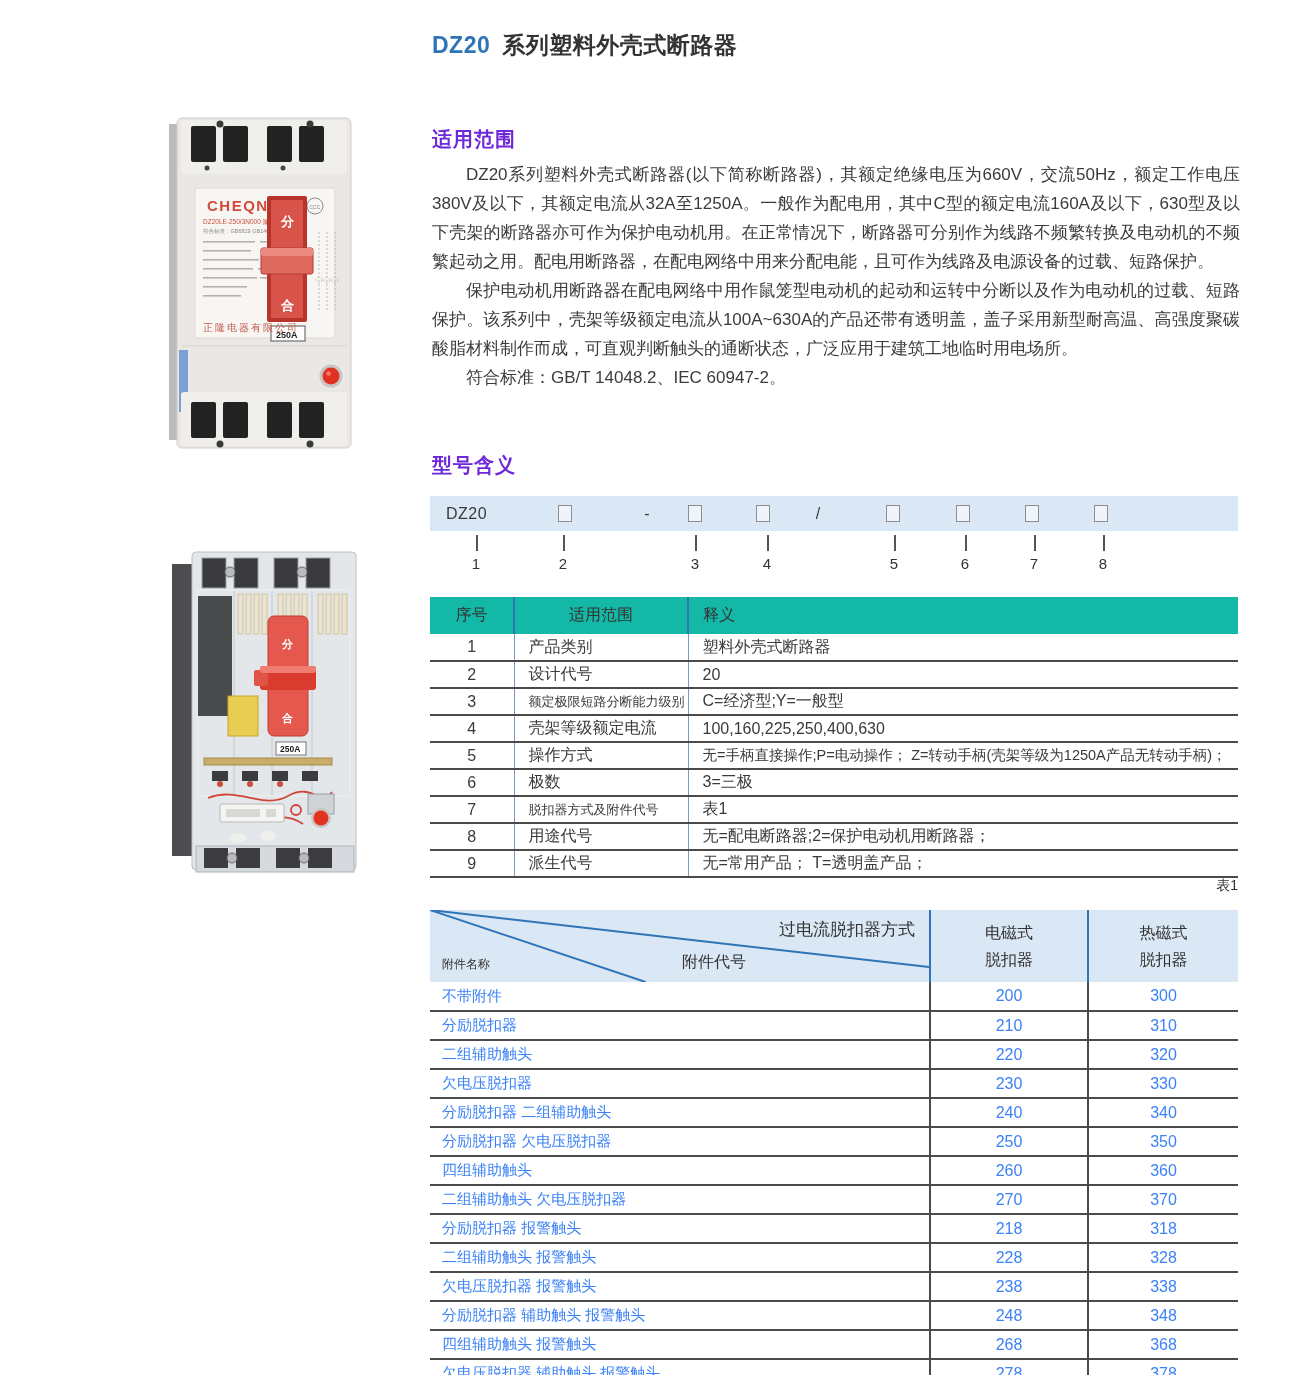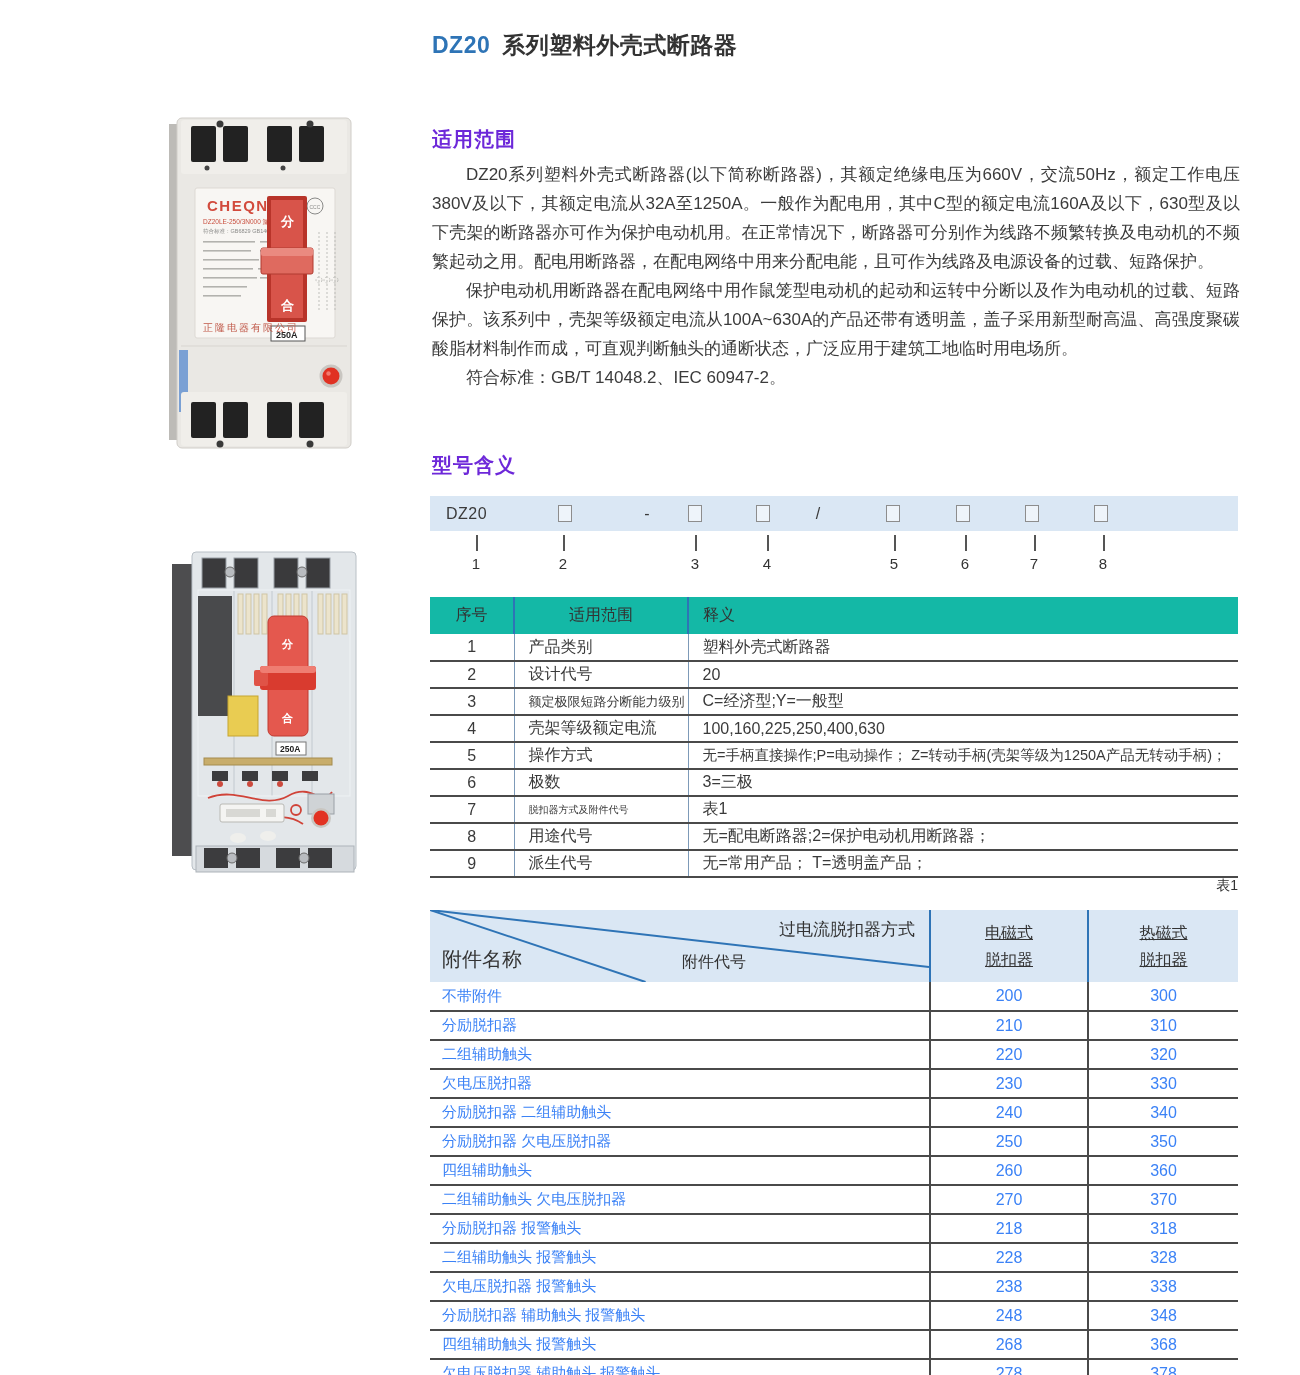--- a/index.html
+++ b/index.html
@@ -40,25 +40,25 @@
   .tableA td:nth-child(2) { text-align:left; padding-left:14px; }
   .tableA td + td { border-left:1.5px solid #7d9ab8; }
   .tableA tbody tr td { border-top:2px solid #4a4a4a; }
   .tableA tbody tr:first-of-type td { border-top:none; }
   .tableA tbody tr:last-of-type td { border-bottom:2px solid #4a4a4a; }
 
   .tab1 { left:430px; top:877px; width:808px; text-align:right; font-size:14px; color:#333; }
 
   .tableB { left:430px; top:910px; width:808px; }
   .tableB th { background:#dae7f4; height:72px; font-weight:normal; font-size:16px; color:#333; vertical-align:middle; }
-  .tableB th + th { border-left:2px solid #2e74b6;text-decoration:underline; }
+  .tableB th + th { border-left:2px solid #2e74b6; }
   .corner { position:relative; }
   .corner svg { position:absolute; left:0; top:0; width:100%; height:100%; }
   .corner .c-top  { position:absolute; top:8px;  right:14px; font-size:17px; }
-  .corner .c-left { position:absolute; bottom:9px; left:12px; font-size:20px; }
+  .corner .c-left { position:absolute; bottom:9px; left:12px; font-size:12px; }
   .corner .c-mid  { position:absolute; bottom:9px; left:252px; font-size:16px; }
   .colh div { text-align:center; line-height:27px; }
   .tableB td { height:29px; font-size:15px; color:#3b82f6; }
   .tableB td:first-child { padding-left:12px; }
   .tableB td + td { border-left:2px solid #4a4a4a; text-align:center; font-size:16px; }
   .tableB tbody tr td { border-top:2px solid #4a4a4a; }
   .tableB tbody tr:first-of-type td { border-top:none; }
   .tableB tbody tr:last-of-type td { border-bottom:2px solid #4a4a4a; }
 
   
@@ -317,21 +317,21 @@
         </tr>
 
         <tr>
           <td class="fit">6</td>
           <td class="fit">极数</td>
           <td class="fit">3=三极</td>
         </tr>
 
         <tr>
           <td class="fit">7</td>
-          <td class="fit" style="font-size: 10px;">脱扣器方式及附件代号</td>
+          <td class="fit" style="font-size: 13px;">脱扣器方式及附件代号</td>
           <td class="fit">表1</td>
         </tr>
 
         <tr>
           <td class="fit">8</td>
           <td class="fit">用途代号</td>
           <td class="fit">无=配电断路器;2=保护电动机用断路器；</td>
         </tr>
 
         <tr>

